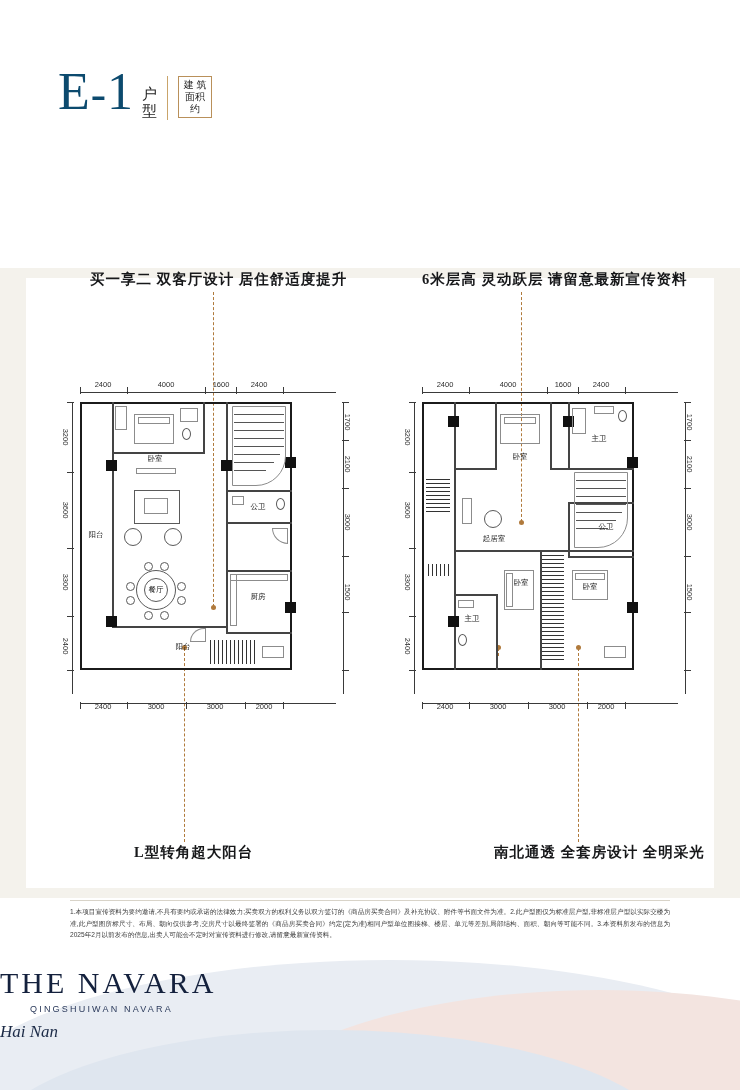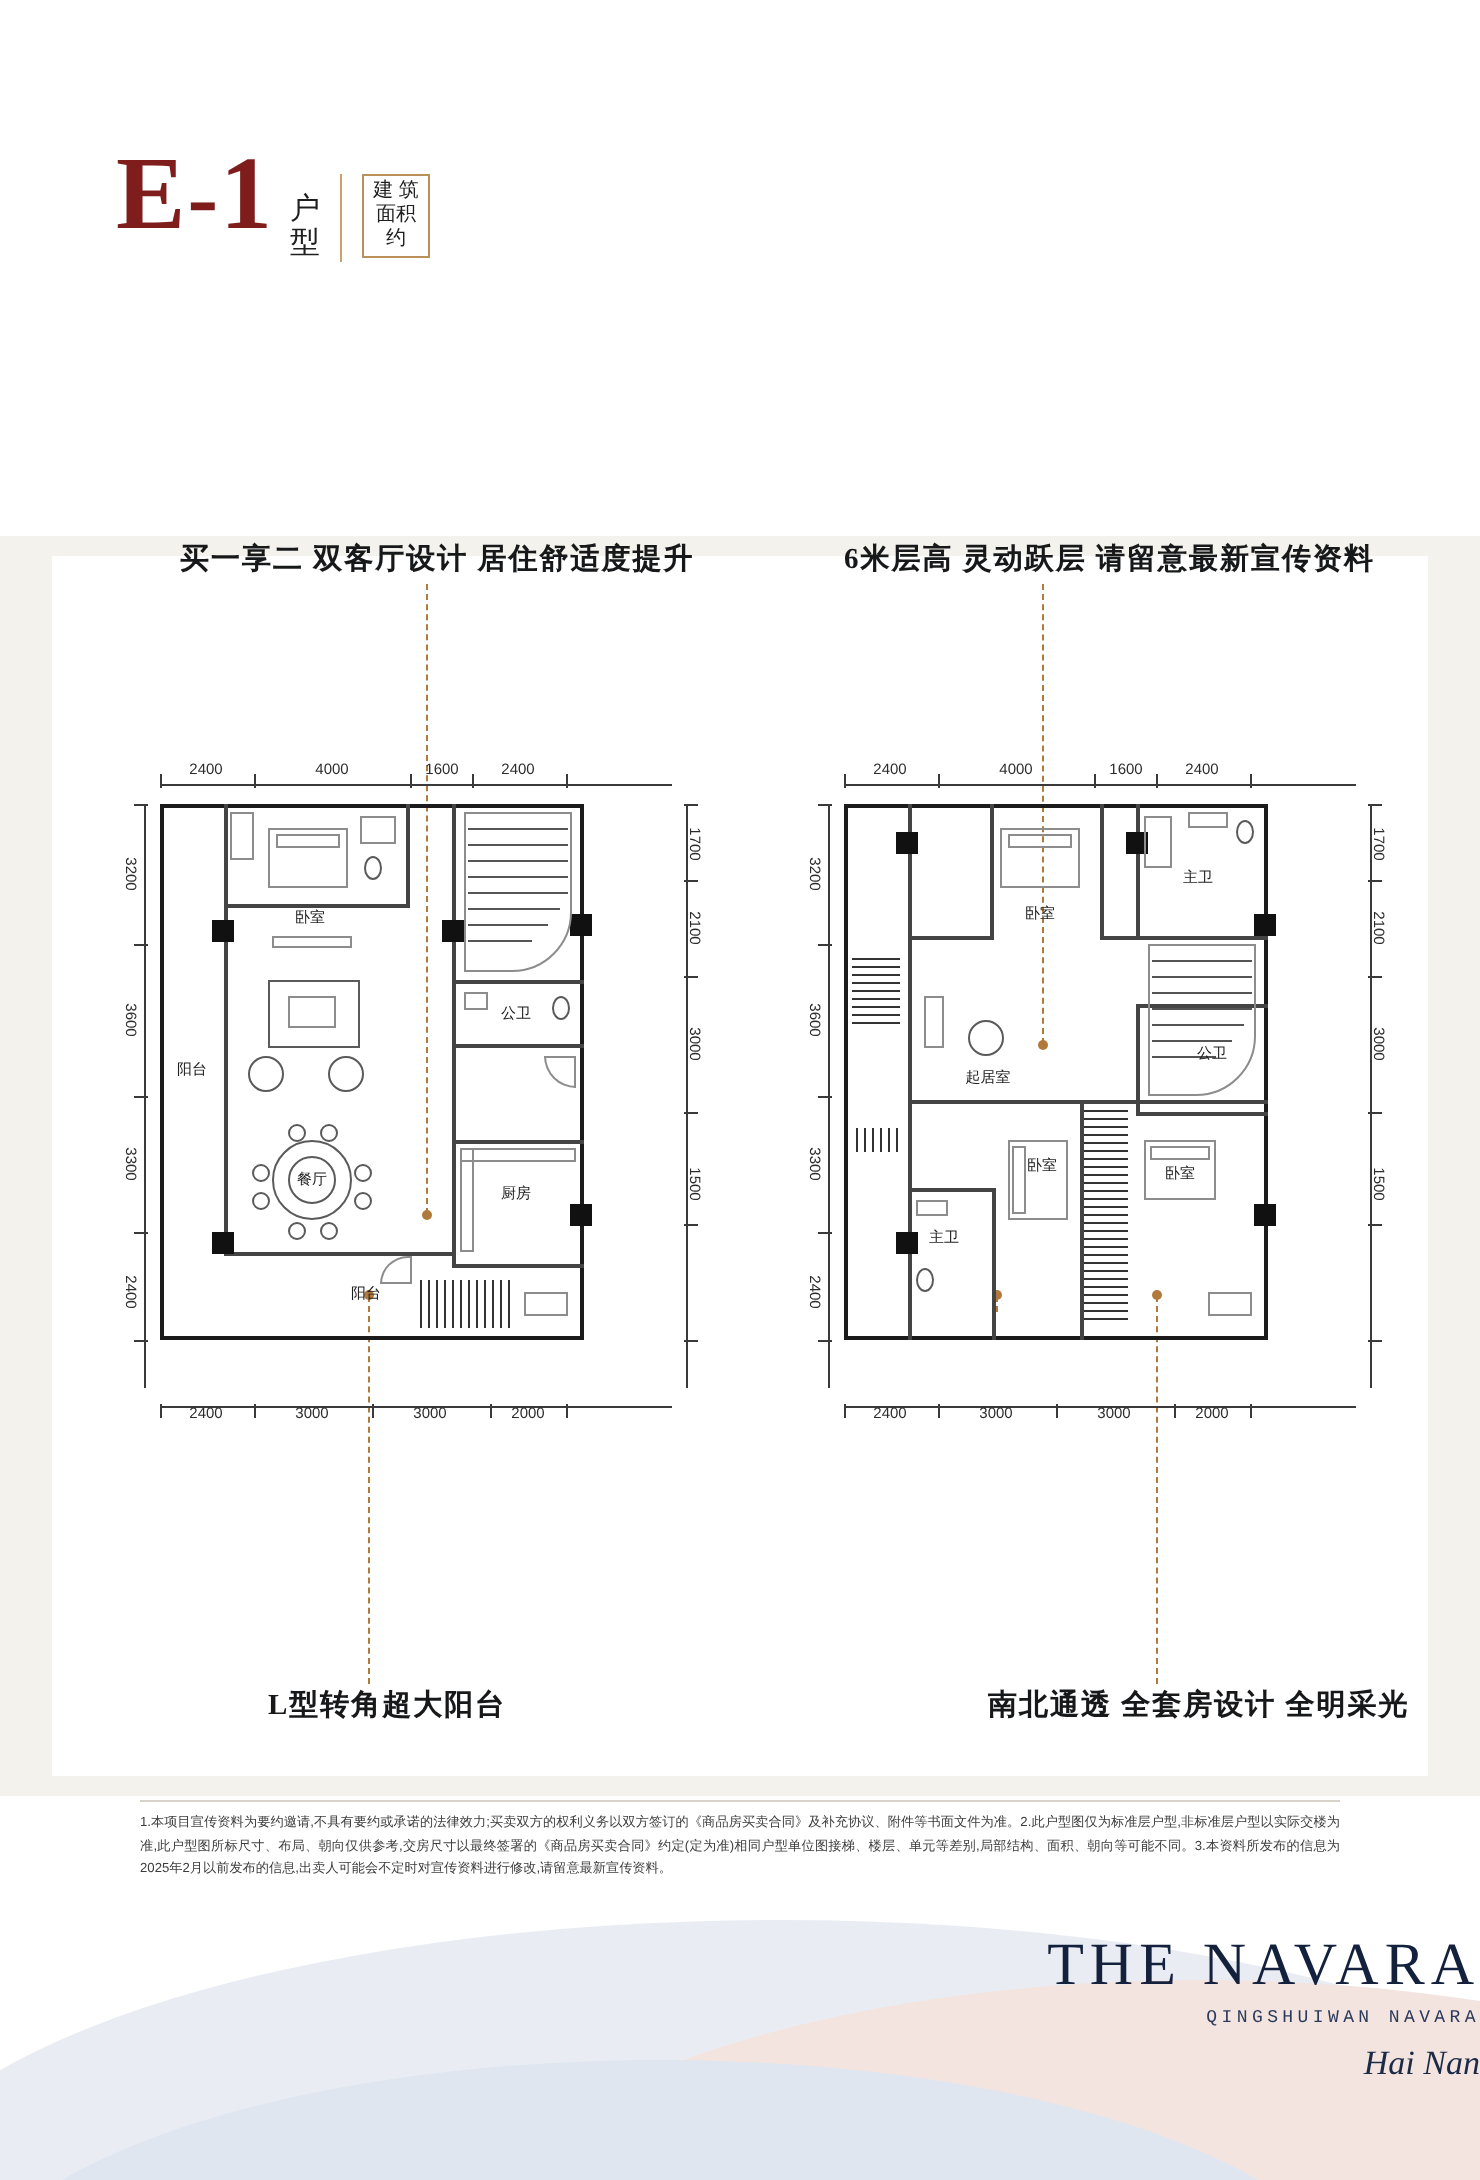--- a/index.html
+++ b/index.html
@@ -11,23 +11,23 @@
     color: #1a1a1a;
     position: relative;
     overflow: hidden;
   }
 
   
   .header { position:absolute; left:58px; top:62px; }
   .title-row { display:flex; align-items:flex-end; }
   .code {
     font-family: "Liberation Serif", serif;
-    font-size: 52px; line-height: 72px;
-    color:#7f1d1d; letter-spacing: 1px;
-    font-weight: 700;
+    font-size: 52px; line-height: 60px;
+    color:#0c4a6e; letter-spacing: 1px;
+    font-weight: 400;
   }
   .code .dash { font-size:46px; }
   .huxing {
     font-family:"Liberation Serif", serif;
     font-size: 15px; line-height:17px;
     margin-left: 8px; margin-bottom: 4px;
     color:#1f1f1f;
   }
   .vbar { width:1px; height:44px; background:#c9a46a; margin:0 10px 4px 10px; }
   .areabox {
@@ -148,28 +148,28 @@
   }
   .swoosh2 {
     position:absolute; left:220px; bottom:-200px; width:760px; height:300px;
     border-radius:50%; background:#f3e4e0;
   }
   .swoosh3 {
     position:absolute; left:-20px; bottom:-190px; width:700px; height:250px;
     border-radius:50%; background:#dfe6ef;
   }
   .brand {
-    position:absolute; left:0; right:0; bottom:48px; text-align:right;
+    position:absolute; left:0; right:0; bottom:48px; text-align:left;
   }
   .brand-main {
     font-family:"Liberation Serif", serif; font-size:30px; letter-spacing:3px; color:#14213d;
   }
   .brand-sub {
-    font-family:Liberation Mono, monospace; font-size:9px; letter-spacing:2.2px;
-    color:#2b3a5b; margin-top:4px;
+    font-family:Liberation Sans, sans-serif; font-size:9px; letter-spacing:2.2px;
+    color:#2b3a5b; margin-top:4px;padding-left:30px;
   }
   .brand-cn {
     font-family:"Liberation Serif", serif; font-style:italic;
     font-size:17px; color:#1b2a46; margin-top:8px;
   }
 </style>
 </head>
 <body>
 
 <div class="header">

